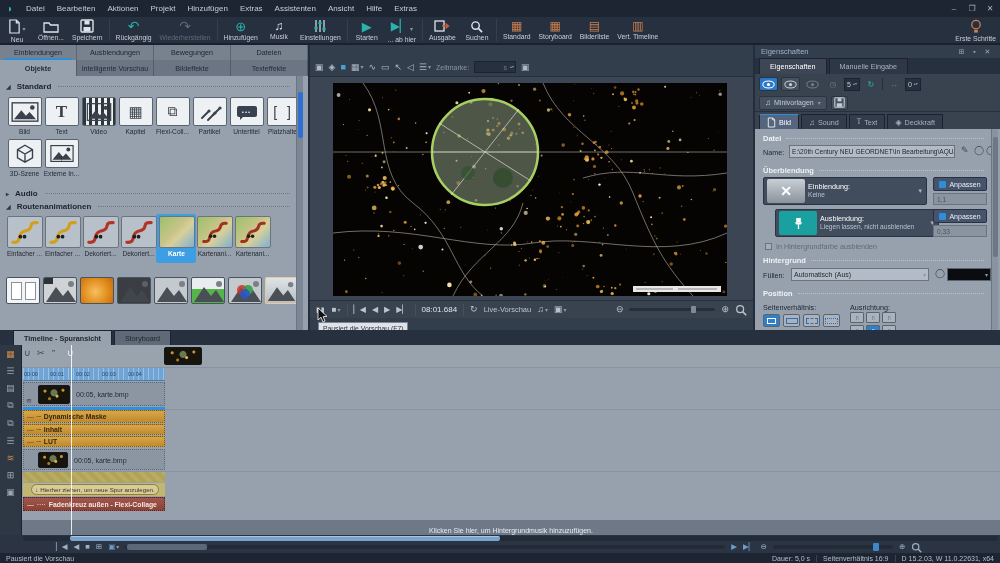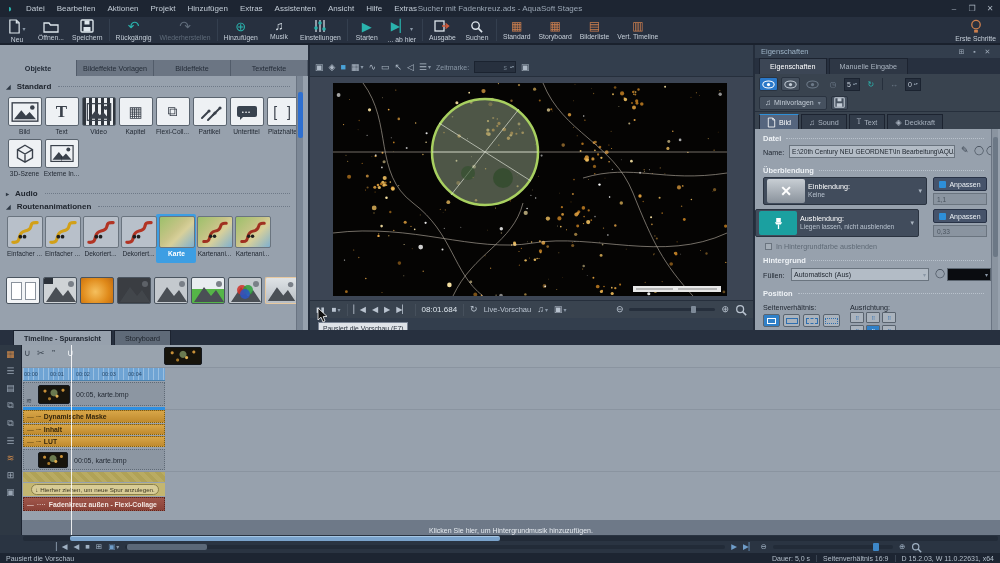--- a/index.html
+++ b/index.html
@@ -227,21 +227,20 @@
     <span class="mi">Bearbeiten</span>
     <span class="mi">Aktionen</span>
     <span class="mi">Projekt</span>
     <span class="mi">Hinzufügen</span>
     <span class="mi">Extras</span>
     <span class="mi">Assistenten</span>
     <span class="mi">Ansicht</span>
     <span class="mi">Hilfe</span>
     <span class="mi">Extras</span>
   </div>
-  <div id="title" class="abs">Sucher mit Fadenkreuz.ads - AquaSoft Stages</div>
   <div class="abs winbtns">
     <span>–</span>
     <span>❐</span>
     <span>✕</span>
   </div>
 
   <div id="toolbar" class="abs">
     <div class="tbtn">
         <span class="row">
           <svg width="13" height="15" class="wht">
@@ -332,23 +331,29 @@
     <div style="flex:1"></div>
     <div class="tbtn">
         <svg width="12" height="15" class="orng">
           <use href="#bulb"></use>
         </svg>
         <span class="lbl">Erste Schritte</span>
       </div>
   </div>
 
   <div id="leftpanel" class="abs panel">
+    <div class="abs tabs1">
+      <div class="t act">Einblendungen</div>
+      <div class="t">Ausblendungen</div>
+      <div class="t">Bewegungen</div>
+      <div class="t">Dateien</div>
+    </div>
     <div class="abs tabs2">
       <div class="t act">Objekte</div>
-      <div class="t">Bildeffekte Vorlagen</div>
+      <div class="t">Intelligente Vorschau</div>
       <div class="t">Bildeffekte</div>
       <div class="t">Texteffekte</div>
     </div>
     <div id="lbody" class="abs">
       <div class="abs shead exp" style="left:6px;top:6px;width:284px">
           <span>Standard</span>
         </div>
 
       <div class="tile" style="left:6px;top:21px">
           <div class="tbox">
@@ -1053,21 +1058,21 @@
       </div>
       <div class="anp" style="left:178px;top:48px">
           <span class="bx"></span>
           <span>Anpassen</span>
         </div>
       <div class="dspin" style="left:178px;top:64px">
           <span>1,1</span>
           <span class="steppers">▴▾</span>
         </div>
 
-      <div class="blendbox" style="left:0;top:80px;width:164px;height:28px">
+      <div class="blendbox" style="left:20px;top:80px;width:164px;height:28px">
         <span class="ico" style="background:#1ba0a0">
             <svg width="11" height="13" style="color:#fff">
               <use href="#pin"></use>
             </svg>
           </span>
         <span class="tt"><span>Ausblendung:</span><br><span class="sub">Liegen lassen, nicht ausblenden</span></span>
         <span class="car">▾</span>
       </div>
       <div class="anp" style="left:178px;top:80px">
           <span class="bx"></span>

